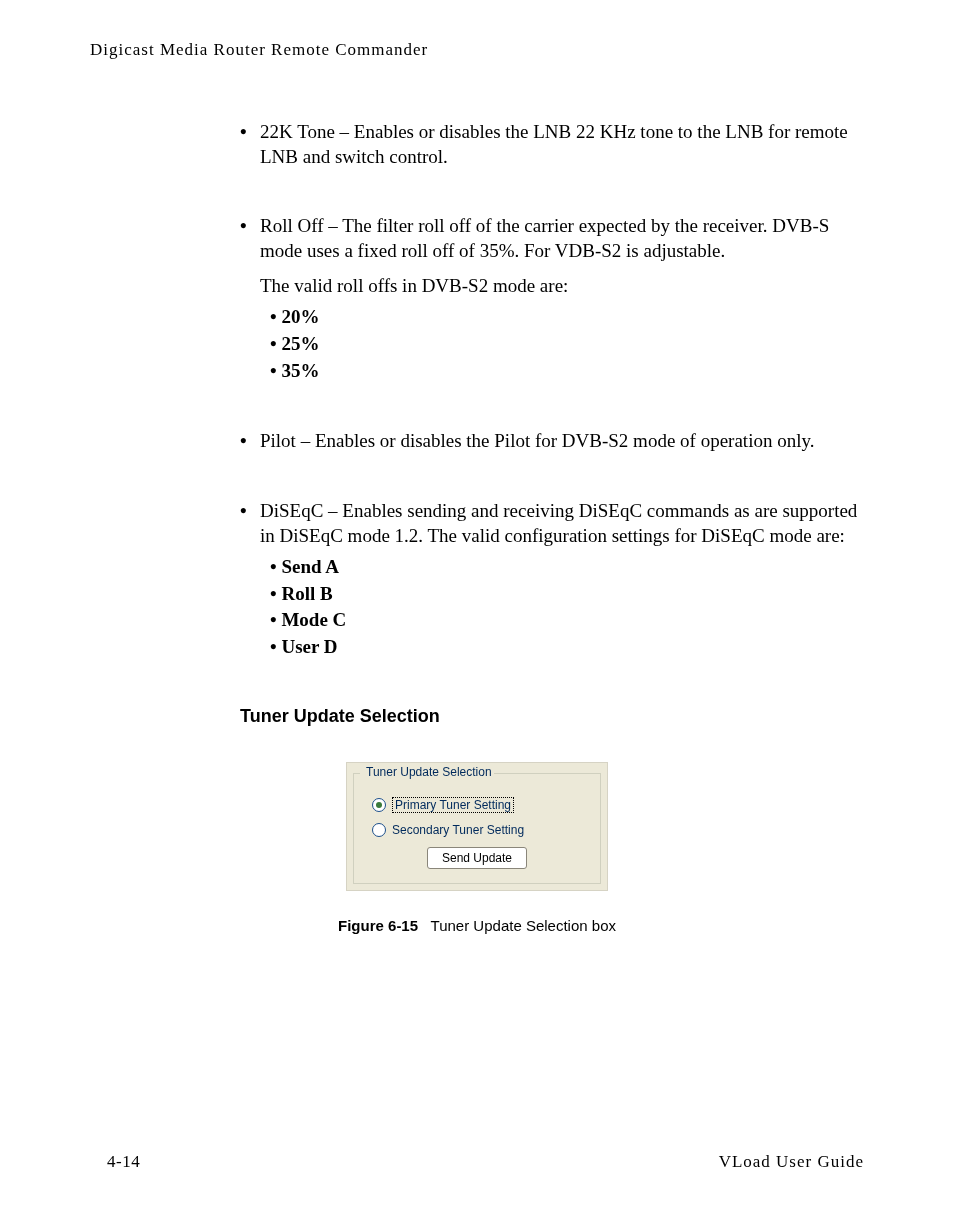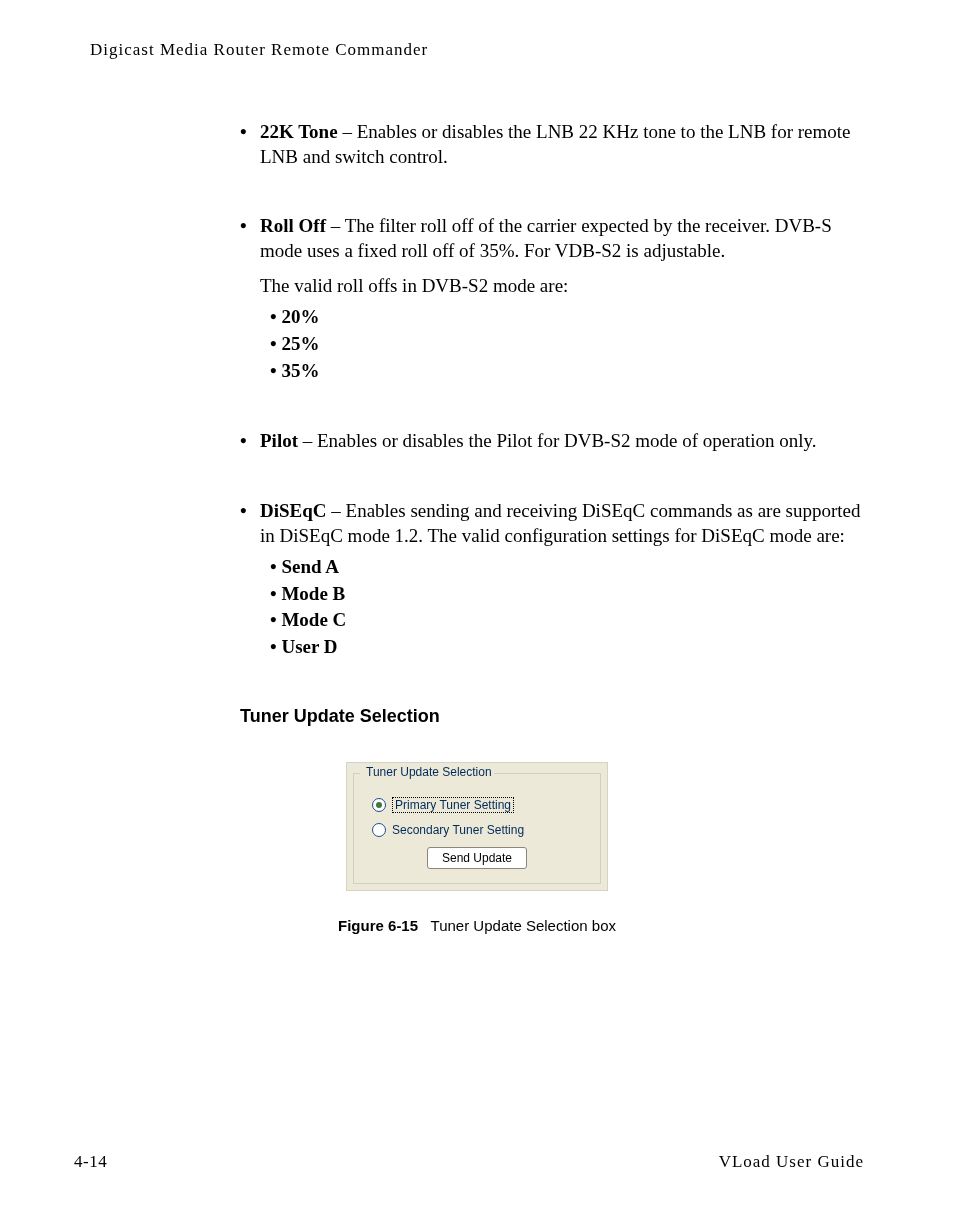--- a/index.html
+++ b/index.html
@@ -41,21 +41,21 @@
   }
   .bullet-list > li::before {
     content: "•";
     position: absolute;
     left: 0;
     top: 0;
     font-size: 19px;
     font-weight: bold;
   }
   .term {
-    font-weight: bold;
+    font-weight: normal;
   }
   .sub-intro {
     display: block;
     margin-top: 10px;
   }
   .sub-list {
     list-style: none;
     padding: 0;
     margin: 6px 0 0 10px;
   }
@@ -164,21 +164,21 @@
     font-family: Arial, Helvetica, sans-serif;
     font-size: 15px;
     margin-top: 26px;
   }
   .figure-caption .fignum {
     font-weight: bold;
   }
   .footer {
     position: absolute;
     bottom: 55px;
-    left: 74px;
+    left: 107px;
     right: 90px;
     display: flex;
     justify-content: space-between;
     font-family: Georgia, "Times New Roman", serif;
     font-size: 17px;
     letter-spacing: 0.5px;
   }
   .footer-right {
     letter-spacing: 1px;
   }
@@ -207,21 +207,21 @@
       </li>
 
       <li>
         <span class="term">Pilot</span><span> – Enables or disables the Pilot for DVB-S2 mode of operation only.</span>
       </li>
 
       <li>
         <span class="term">DiSEqC</span><span> – Enables sending and receiving DiSEqC commands as are supported in DiSEqC mode 1.2. The valid configuration settings for DiSEqC mode are:</span>
         <ul class="sub-list">
           <li>Send A</li>
-          <li>Mode B</li>
+          <li>Roll B</li>
           <li>Mode C</li>
           <li>User D</li>
         </ul>
       </li>
 
     </ul>
   </div>
 
   <div class="section-heading">Tuner Update Selection</div>
 

